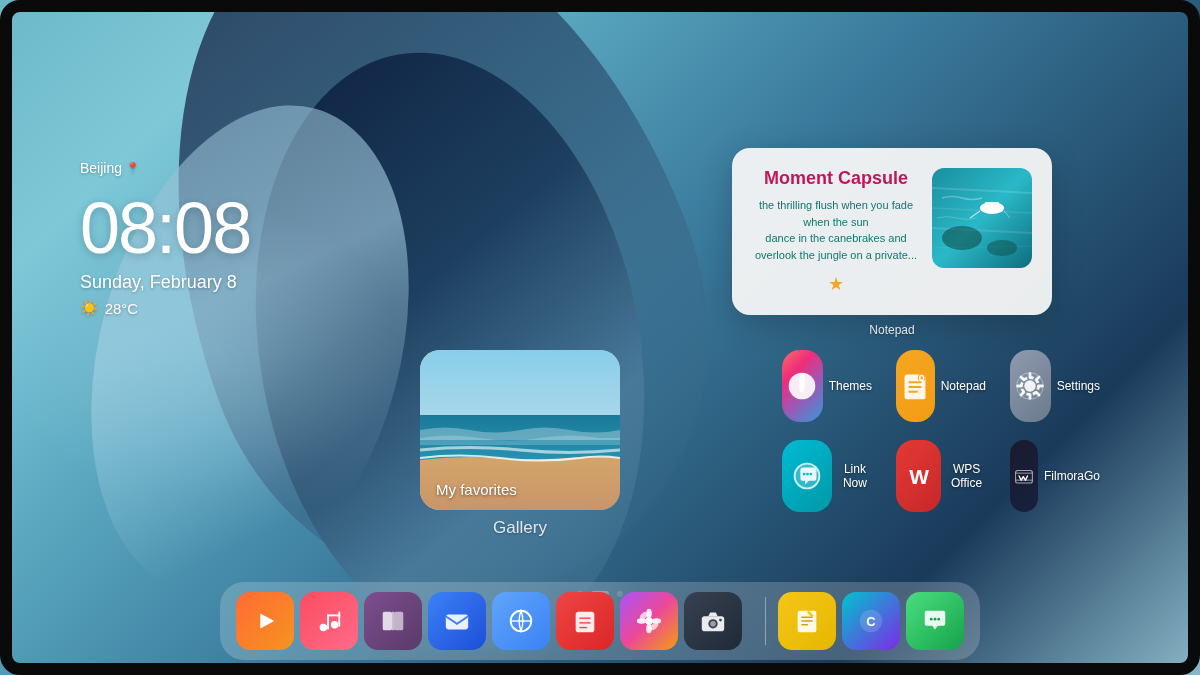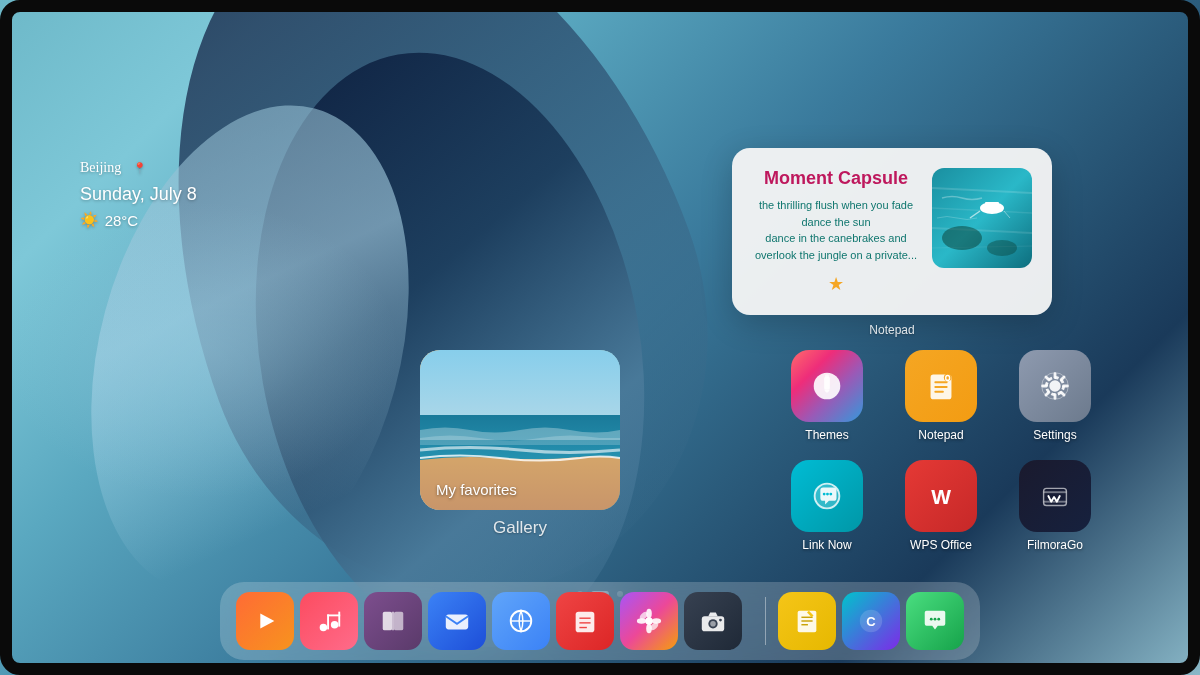--- a/index.html
+++ b/index.html
@@ -77,24 +77,23 @@
       position: absolute;
       top: 160px;
       left: 80px;
       color: white;
     }
     .clock-city {
       font-size: 14px;
       font-weight: 400;
       display: flex;
       align-items: center;
-      gap: 12px;
-      margin-bottom: 8px;
+      gap: 4px;
+      margin-bottom: 16px;
       text-shadow: 0 1px 3px rgba(0,0,0,0.3);
-      font-family: Liberation Serif, serif;
     }
     .clock-time {
       font-size: 72px;
       font-weight: 200;
       letter-spacing: -2px;
       line-height: 1;
       text-shadow: 0 2px 8px rgba(0,0,0,0.2);
     }
     .clock-date {
       font-size: 18px;
@@ -169,21 +168,21 @@
     .app-grid {
       position: absolute;
       top: 350px;
       right: 100px;
       display: grid;
       grid-template-columns: repeat(3, 90px);
       gap: 18px 24px;
     }
     .app-item {
       display: flex;
-      flex-direction: column;
+      flex-direction: row;
       align-items: center;
       gap: 6px;
       cursor: pointer;
     }
     .app-icon {
       width: 72px;
       height: 72px;
       border-radius: 18px;
       display: flex;
       align-items: center;
@@ -355,34 +354,35 @@
   <div class="swoosh4"></div>
 </div>
 
 <div class="frame-border"></div>
 
 <div class="clock-widget">
   <div class="clock-city">
     <span>Beijing</span>
     <span style="font-size:11px;">📍</span>
   </div>
-  <div class="clock-date">Sunday, July 8</div>
+  <div class="clock-time">08:08</div>
+  <div class="clock-date">Sunday, February 8</div>
   <div class="clock-weather">
     <span>☀️</span>
     <span>28°C</span>
   </div>
 </div>
 
 <div class="notepad-widget-container">
   <div class="notepad-widget">
     <div class="notepad-widget-content">
       <div class="notepad-widget-title">Moment Capsule</div>
       <div class="notepad-widget-text">
         <span>the thrilling flush when you fade</span><br>
-        <span>dance the sun</span><br>
+        <span>when the sun</span><br>
         <span>dance in the canebrakes and</span><br>
         <span>overlook the jungle on a private...</span>
       </div>
       <div class="notepad-widget-star">★</div>
     </div>
     <div class="notepad-widget-image">
       
       <svg viewBox="0 0 100 100" xmlns="http://www.w3.org/2000/svg" class="notepad-image-svg">
         <defs>
           <linearGradient id="oceanGrad" x1="0%" y1="0%" x2="100%" y2="100%">

